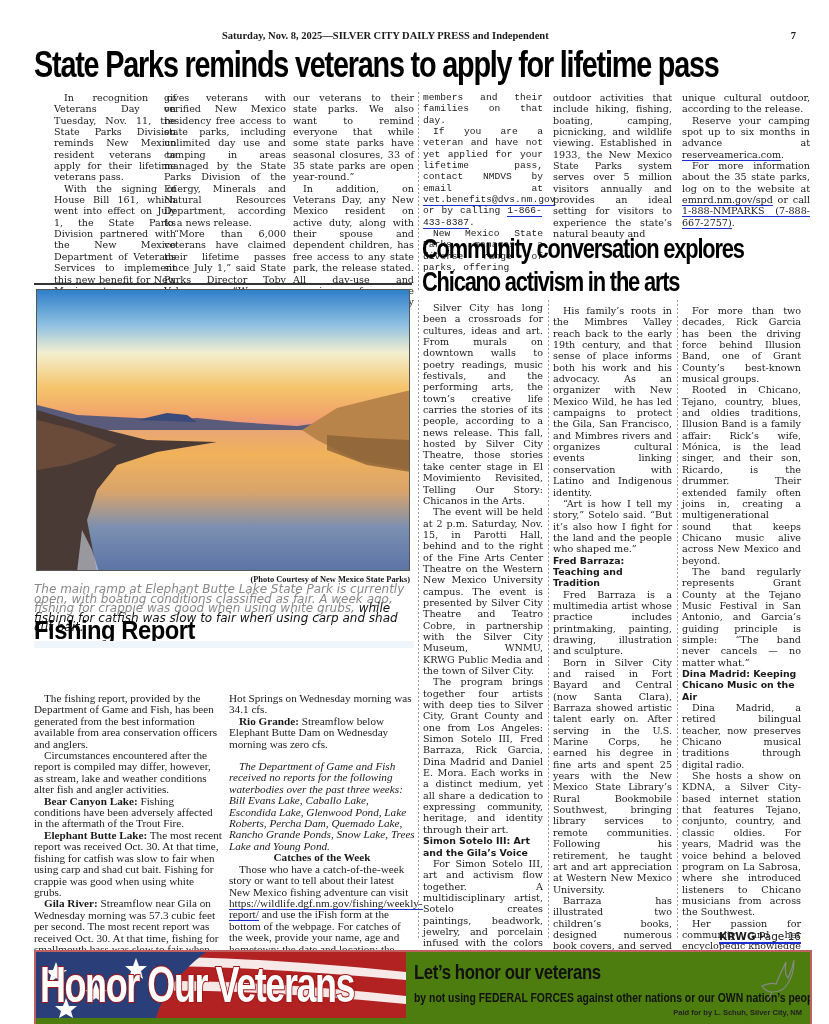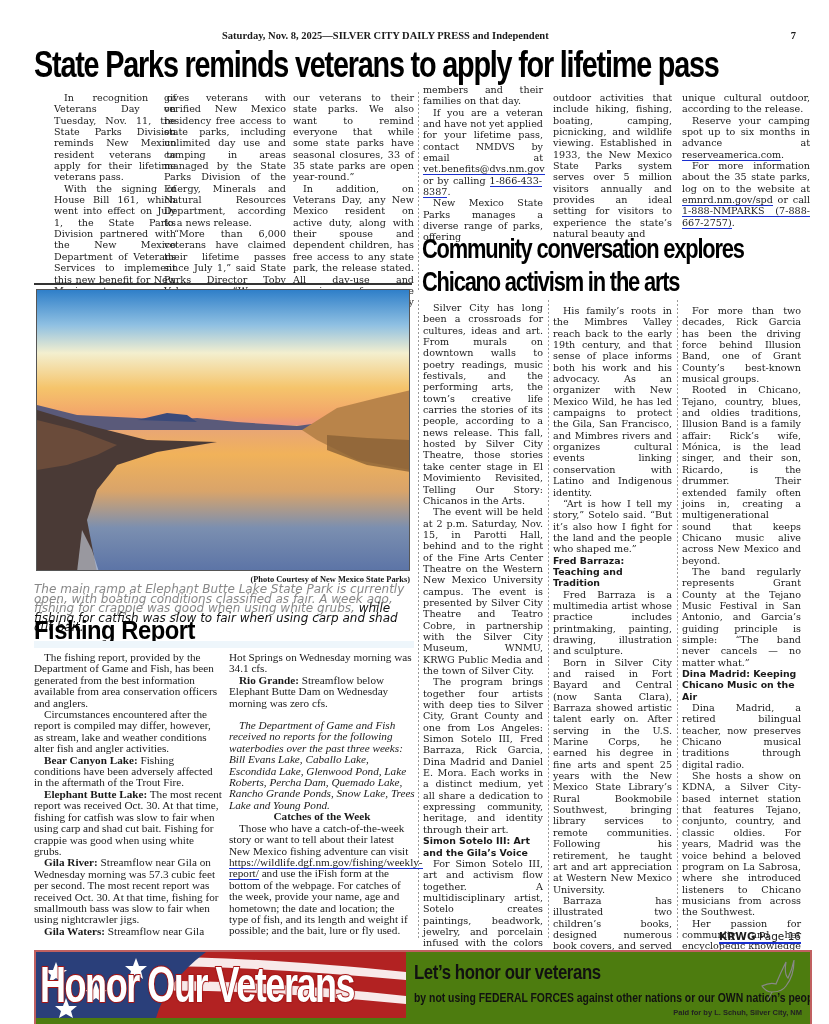--- a/index.html
+++ b/index.html
@@ -10,21 +10,21 @@
   .folio .pagenum { position: absolute; right: 33px; top: 0; }
   .headline { position: absolute; font-family: "Liberation Sans", sans-serif; font-weight: bold; color: #000; letter-spacing: -1.5px; transform-origin: left top; white-space: nowrap; }
   .h-main { left: 34px; top: 44px; font-size: 36px; transform: scaleX(0.80); }
   .h-comm { left: 422px; top: 232px; font-size: 28px; line-height: 33px; transform: scaleX(0.78); }
   .h-fish { left: 34px; top: 616px; font-size: 25px; letter-spacing: -0.5px; transform: scaleX(0.95); }
   .col { position: absolute; font-size: 9.6px; line-height: 11.35px; text-align: justify; hyphens: manual; font-family: "DejaVu Serif", serif; }
   .col p { text-indent: 10px; }
   .col p.noind { text-indent: 0; }
   .col .sub { font-weight: bold; font-family: "DejaVu Sans", sans-serif; font-size: 9.4px; text-indent: 0; text-align: left; line-height: 11.35px; }
   .col b { font-family: "DejaVu Sans", sans-serif; font-weight: bold; }
-  .fish { font-family: "Liberation Serif", serif; font-size: 11.2px; line-height: 11.4px; text-align: left; }
+  .fish { font-family: "Liberation Serif", serif; font-size: 11.2px; line-height: 11.4px; text-align: left; margin-top: 41px; }
   .fish p { text-indent: 10px; }
   .fish b { font-family: "Liberation Serif", serif; }
   .fish .italic { font-style: italic; }
   .fish .center { text-align: center; font-weight: bold; text-indent: 0; }
   .link { color: #1a1a1a; border-bottom: 1.5px solid #1a2fd0; }
   .rule-top { position: absolute; left: 34px; top: 283px; width: 378px; height: 2px; background: #333; }
   .photo { position: absolute; left: 36px; top: 289px; width: 374px; height: 282px; overflow: hidden; border: 1px solid #555; }
   .photo svg { display: block; }
   .credit { position: absolute; left: 34px; top: 575px; width: 376px; text-align: right; font-family: "Liberation Serif", serif; font-weight: bold; font-size: 8.4px; }
   .cutline { position: absolute; left: 34px; top: 585px; width: 380px; font-family: "DejaVu Sans", sans-serif; font-style: italic; font-size: 12px; line-height: 9.6px; color: #888; }
@@ -57,21 +57,21 @@
   <p>The new lifetime pass</p>
 </div>
 <div class="col" style="left:164px; top:92px; width:122px;">
   <p class="noind">gives veterans with verified New Mexico residency free access to state parks, including unlimited day use and camping in areas managed by the State Parks Division of the Energy, Minerals and Natural Resources Department, according to a news release.</p>
   <p>“More than 6,000 veterans have claimed their lifetime passes since July 1,” said State Parks Director Toby Velasquez. “We are honored to welcome</p>
 </div>
 <div class="col" style="left:293px; top:92px; width:121px;">
   <p class="noind">our veterans to their state parks. We also want to remind everyone that while some state parks have seasonal closures, 33 of 35 state parks are open year-round.”</p>
   <p>In addition, on Veterans Day, any New Mexico resident on active duty, along with their spouse and dependent children, has free access to any state park, the release stated. All day-use and campings fees are waived for active-duty service</p>
 </div>
-<div class="col" style="left:423px; top:84px; width:120px;">
+<div class="col" style="left:423px; top:92px; width:120px;font-family:Liberation Mono, monospace;">
   <p class="noind">members and their families on that day.</p>
   <p><span>If you are a veteran and have not yet applied for your lifetime pass, contact NMDVS by email at </span><span class="link">vet.benefits@dvs.nm.gov</span><span> or by calling </span><span class="link">1-866-433-8387</span><span>.</span></p>
   <p>New Mexico State Parks manages a diverse range of parks, offering</p>
 </div>
 <div class="col" style="left:553px; top:92px; width:119px;">
   <p class="noind">outdoor activities that include hiking, fishing, boating, camping, picnicking, and wildlife viewing. Established in 1933, the New Mexico State Parks system serves over 5 million visitors annually and provides an ideal setting for visitors to experience the state’s natural beauty and</p>
 </div>
 <div class="col" style="left:682px; top:92px; width:128px;">
   <p class="noind">unique cultural outdoor, according to the release.</p>
   <p><span>Reserve your camping spot up to six months in advance at </span><span class="link">reserveamerica.com</span><span>.</span></p>

